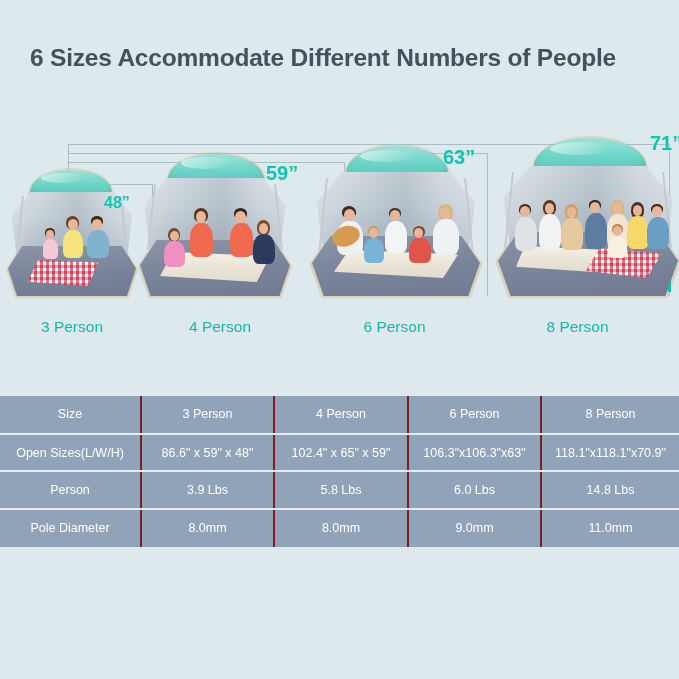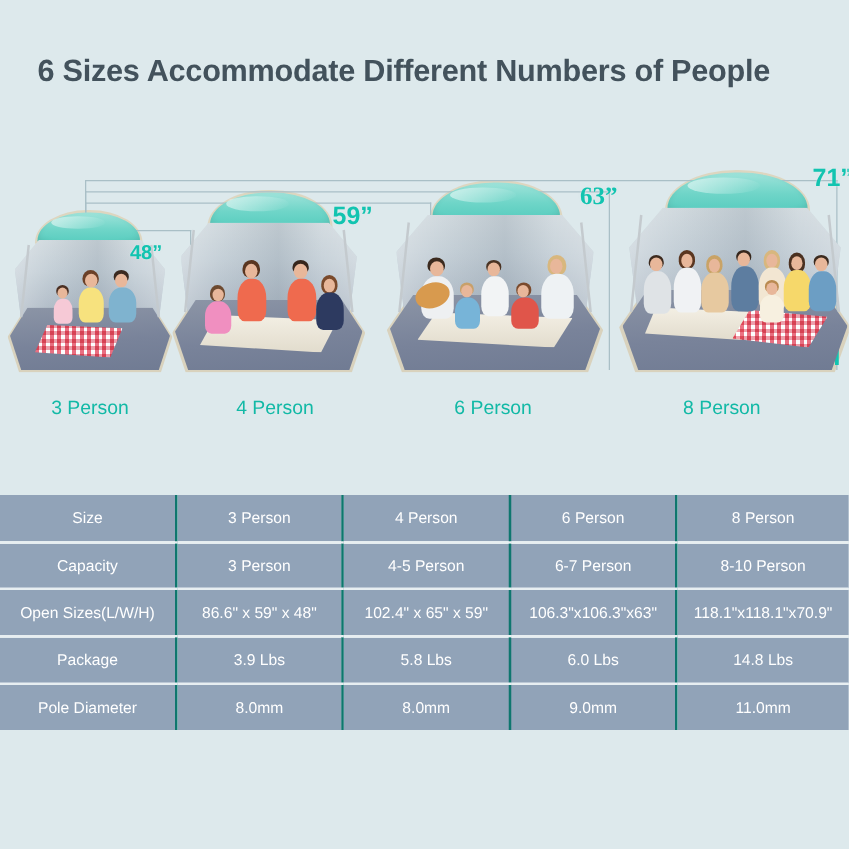--- a/index.html
+++ b/index.html
@@ -163,21 +163,21 @@
     width:679px;
     border-collapse:collapse;
     table-layout:fixed;
   }
   .spec-table td {
     background:#91a3b8;
     color:#ffffff;
     font-size:12.5px;
     text-align:center;
     height:37.7px;
-    border-right:2px solid #0f766e;
+    border-right:2px solid #7f1d1d;
     border-bottom:2px solid #e7eef1;
     white-space:nowrap;
     overflow:hidden;
   }
   .spec-table tr:last-child td { border-bottom:none; }
   .spec-table td:last-child { border-right:none; }
   .spec-table td.rowhead { border-left:none; }
   col.c0 { width:141px; }
   col.c1 { width:133px; }
   col.c2 { width:134px; }
@@ -317,21 +317,21 @@
         <div class="hair" style="left:5px; top:0px; width:12px; height:11px; background:#7a4a2c;"></div>
         <div class="head" style="left:6px; top:2px; width:9px; height:10px;"></div>
         <div class="torso" style="left:1px; top:12px; width:22px; height:25px; background:#e0554a;"></div>
       </div>
       <div class="person" style="left:120px; top:60px; width:28px; height:58px;">
         <div class="hair" style="left:6px; top:0px; width:15px; height:16px; background:#d8b77e;"></div>
         <div class="head" style="left:8px; top:3px; width:10px; height:12px;"></div>
         <div class="torso" style="left:1px; top:15px; width:26px; height:36px; background:#eef2f4;"></div>
       </div>
     </div>
-    <div class="dim-label" style="left:152px; top:2px; font-size:20px;font-family:Liberation Serif, serif;">63”</div>
+    <div class="dim-label" style="left:131px; top:2px; font-size:20px;">63”</div>
   </div>
 
   <div class="tent" style="left:498px; top:36px; width:180px; height:160px;">
     <div class="tent-inner">
       <div class="canopy-rim" style="left:34px; top:0px; width:116px; height:42px;"></div>
       <div class="canopy" style="left:36px; top:2px; width:112px; height:38px;">
         <div class="canopy-gloss"></div>
       </div>
       <div class="body" style="top:30px; height:84px;">
         <div class="body-shade"></div>
@@ -407,35 +407,28 @@
   </colgroup>
   <tbody>
     <tr>
       <td class="rowhead">Size</td>
       <td>3 Person</td>
       <td>4 Person</td>
       <td>6 Person</td>
       <td>8 Person</td>
     </tr>
     <tr>
-      <td class="rowhead">Capacity</td>
-      <td>3 Person</td>
-      <td>4-5 Person</td>
-      <td>6-7 Person</td>
-      <td>8-10 Person</td>
-    </tr>
-    <tr>
       <td class="rowhead">Open Sizes(L/W/H)</td>
       <td>86.6" x 59" x 48"</td>
       <td>102.4" x 65" x 59"</td>
       <td>106.3"x106.3"x63"</td>
       <td>118.1"x118.1"x70.9"</td>
     </tr>
     <tr>
-      <td class="rowhead">Package</td>
+      <td class="rowhead">Person</td>
       <td>3.9 Lbs</td>
       <td>5.8 Lbs</td>
       <td>6.0 Lbs</td>
       <td>14.8 Lbs</td>
     </tr>
     <tr>
       <td class="rowhead">Pole Diameter</td>
       <td>8.0mm</td>
       <td>8.0mm</td>
       <td>9.0mm</td>

